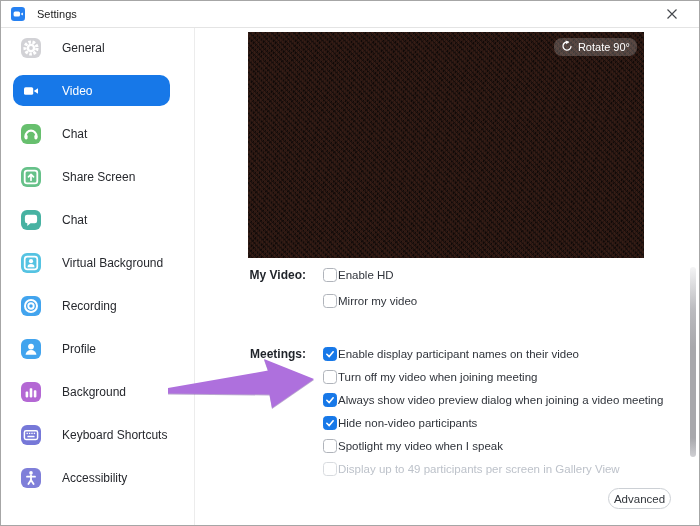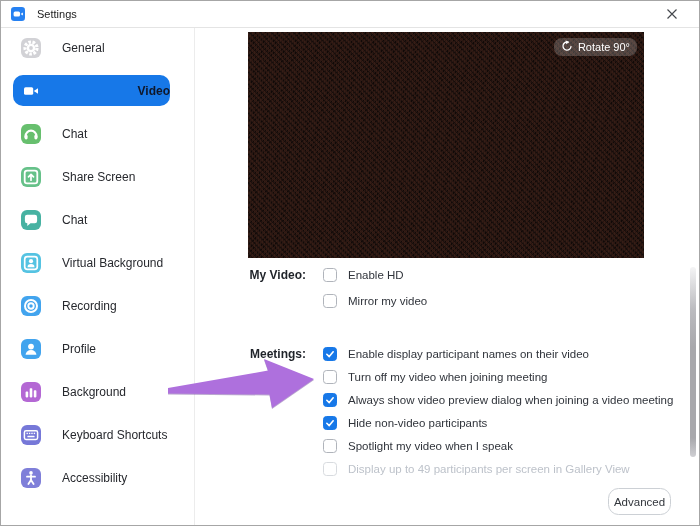--- a/index.html
+++ b/index.html
@@ -15,21 +15,21 @@
   .app-icon svg{width:14px;height:14px;}
   .win-title{font-size:11px;color:#1b1b1b;margin-left:12px;}
   .close-btn{position:absolute;top:1px;right:12px;width:30px;height:24px;display:flex;
     align-items:center;justify-content:center;cursor:default;background:transparent;border:none;}
   
   .sidebar{position:absolute;top:27px;left:0;bottom:0;width:194px;background:#fff;
     border-right:1px solid #ececec;padding-top:4px;box-sizing:border-box;}
   .side-list{list-style:none;margin:0;padding:0;}
   .side-item{height:31px;margin:0 24px 12px 12px;border-radius:10px;display:flex;
     align-items:center;padding-left:8px;gap:21px;font-size:12px;color:#27292e;cursor:default;}
-  .side-item.selected{background:var(--accent);color:#0f172a;font-weight:bold;justify-content:space-between;}
+  .side-item.selected{background:var(--accent);color:#ffffff;font-weight:normal;}
   .side-icon{width:20px;height:20px;border-radius:6px;flex:none;display:flex;
     align-items:center;justify-content:center;}
   .side-icon svg{width:20px;height:20px;display:block;}
   .side-item.selected .side-icon{background:transparent !important;}
   
   .preview{position:absolute;left:247px;top:31px;width:396px;height:226px;
     background-color:var(--preview-bg);
     background-image:
       repeating-linear-gradient(47deg, rgba(74,38,27,.38) 0 2px, transparent 2px 4px),
       repeating-linear-gradient(-43deg, rgba(0,0,0,.45) 0 1px, transparent 1px 3px),
@@ -44,25 +44,25 @@
     font-size:12px;font-weight:bold;color:#1f2329;line-height:14px;}
   .rows{display:flex;flex-direction:column;}
   .group.g0{top:267px;} .group.g0 .rows{gap:12px;}
   .group.g1{top:346px;} .group.g1 .rows{gap:9px;}
   .check-row{display:flex;align-items:center;height:14px;cursor:default;}
   .checkbox{width:14px;height:14px;border:1px solid #b0b4bb;border-radius:3.5px;
     box-sizing:border-box;background:#fff;flex:none;display:flex;align-items:center;
     justify-content:center;}
   .checkbox svg{width:12px;height:12px;}
   .check-row.checked .checkbox{background:var(--accent);border-color:var(--accent);}
-  .check-label{margin-left:11px;font-size:11.5px;color:#30343b;white-space:nowrap;}
+  .check-label{margin-left:1px;font-size:11.5px;color:#30343b;white-space:nowrap;}
   .check-row.disabled .checkbox{border-color:#d8dbdf;}
   .check-row.disabled .check-label{color:#bdc2ca;}
   
-  .advanced-btn{position:absolute;left:607px;top:487px;width:63px;height:27px;
+  .advanced-btn{position:absolute;left:607px;top:487px;width:63px;height:21px;
     border:1px solid #ccd0d5;border-radius:10.5px;background:#fff;font-size:11.5px;
     color:#32363c;display:flex;align-items:center;justify-content:center;
     font-family:"Liberation Sans",sans-serif;cursor:default;}
   
   .scroll-thumb{position:absolute;right:3px;top:266px;width:6px;height:190px;border-radius:3px;
     background:linear-gradient(#f4f4f5,#bcbcc0 22%,#a8a8ac 42%,#a8a8ac 90%,#cfcfd3);}
   
   .arrow-svg{position:absolute;left:158px;top:350px;width:180px;height:66px;
     filter:drop-shadow(0 1px 0 rgba(118,82,158,.5));pointer-events:none;}
   .arrow-svg polygon{fill:var(--arrow);}

